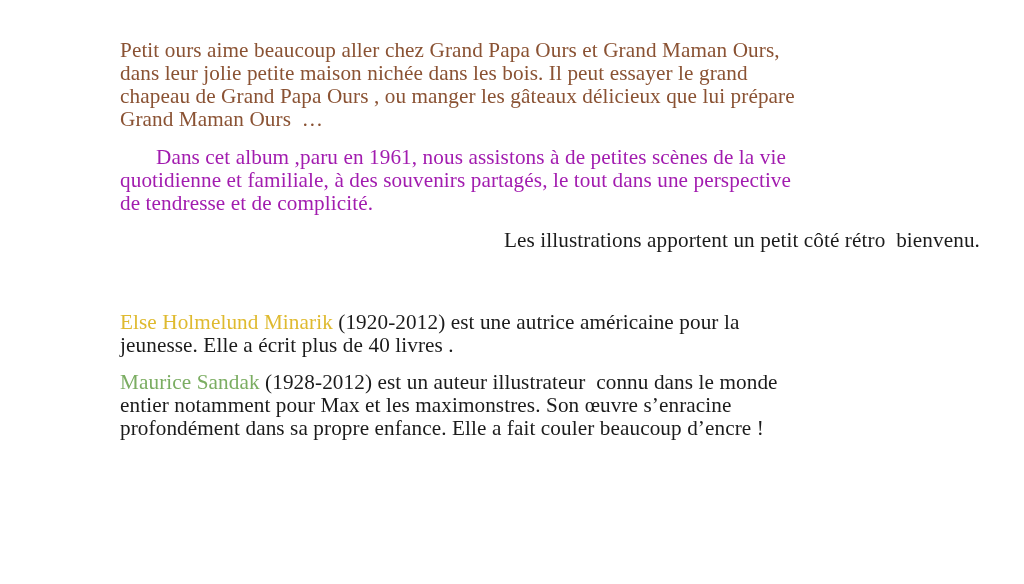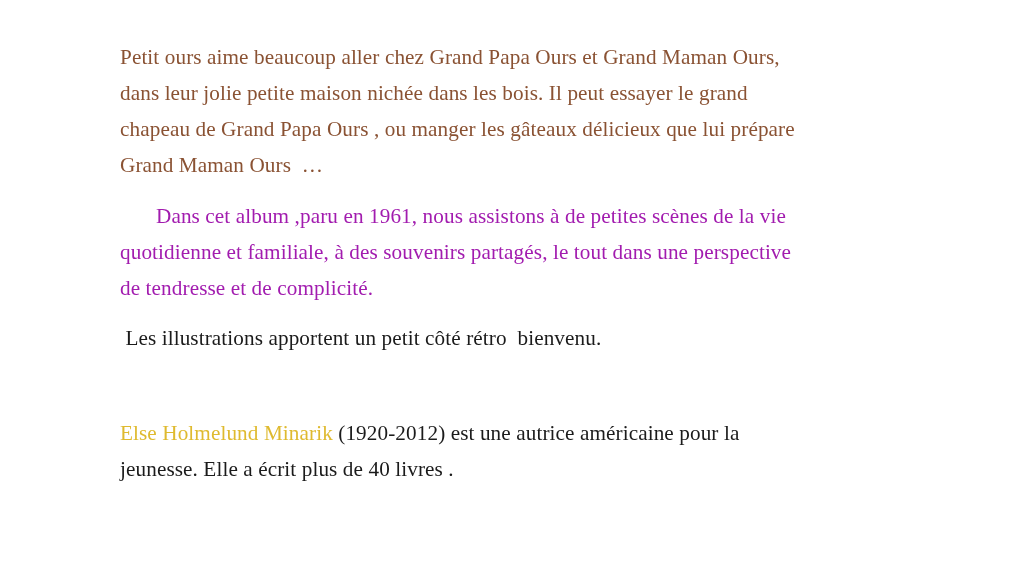--- a/index.html
+++ b/index.html
@@ -16,21 +16,21 @@
   }
   .page {
     position: absolute;
     left: 120px;
     top: 39px;
     width: 860px;
   }
   .para {
     margin: 0 0 14.5px 0;
     font-size: 21.2px;
-    line-height: 36px;
+    line-height: 23px;
     white-space: pre-wrap;       
     letter-spacing: 0.1px;
   }
   .para.first-line-indent {
     text-indent: 36px;           
   }
   .blank-line {
     height: 29.5px;
     margin: 0 0 14.5px 0;       
   }
@@ -46,22 +46,25 @@
 
   <p class="para" style="color: rgb(138, 82, 51);">Petit ours aime beaucoup aller chez Grand Papa Ours et Grand Maman Ours,
 dans leur jolie petite maison nichée dans les bois. Il peut essayer le grand
 chapeau de Grand Papa Ours , ou manger les gâteaux délicieux que lui prépare
 Grand Maman Ours  …</p>
 
   <p class="para first-line-indent" style="color: #a21caf;">Dans cet album ,paru en 1961, nous assistons à de petites scènes de la vie
 quotidienne et familiale, à des souvenirs partagés, le tout dans une perspective
 de tendresse et de complicité.</p>
 
-  <p class="para" style="color: rgb(27, 27, 27);"> Les illustrations apportent un petit côté rétro  bienvenu.</p>
+  <p class="para" style="color: rgb(27, 27, 27); text-align: right;"> Les illustrations apportent un petit côté rétro  bienvenu.</p>
 
 
   <div class="blank-line"></div>
 
   <p class="para" style="color: rgb(27, 27, 27);"><span class="author-name" style="color: rgb(223, 186, 47);">Else Holmelund Minarik</span><span> (1920-2012) est une autrice américaine pour la
 jeunesse. Elle a écrit plus de 40 livres .</span></p>
 
+  <p class="para" style="color: rgb(27, 27, 27);"><span class="author-name" style="color: rgb(123, 173, 98);">Maurice Sandak</span><span> (1928-2012) est un auteur illustrateur  connu dans le monde
+entier notamment pour Max et les maximonstres. Son œuvre s’enracine
+profondément dans sa propre enfance. Elle a fait couler beaucoup d’encre !</span></p>
 
 </main>
 
 </body></html>

